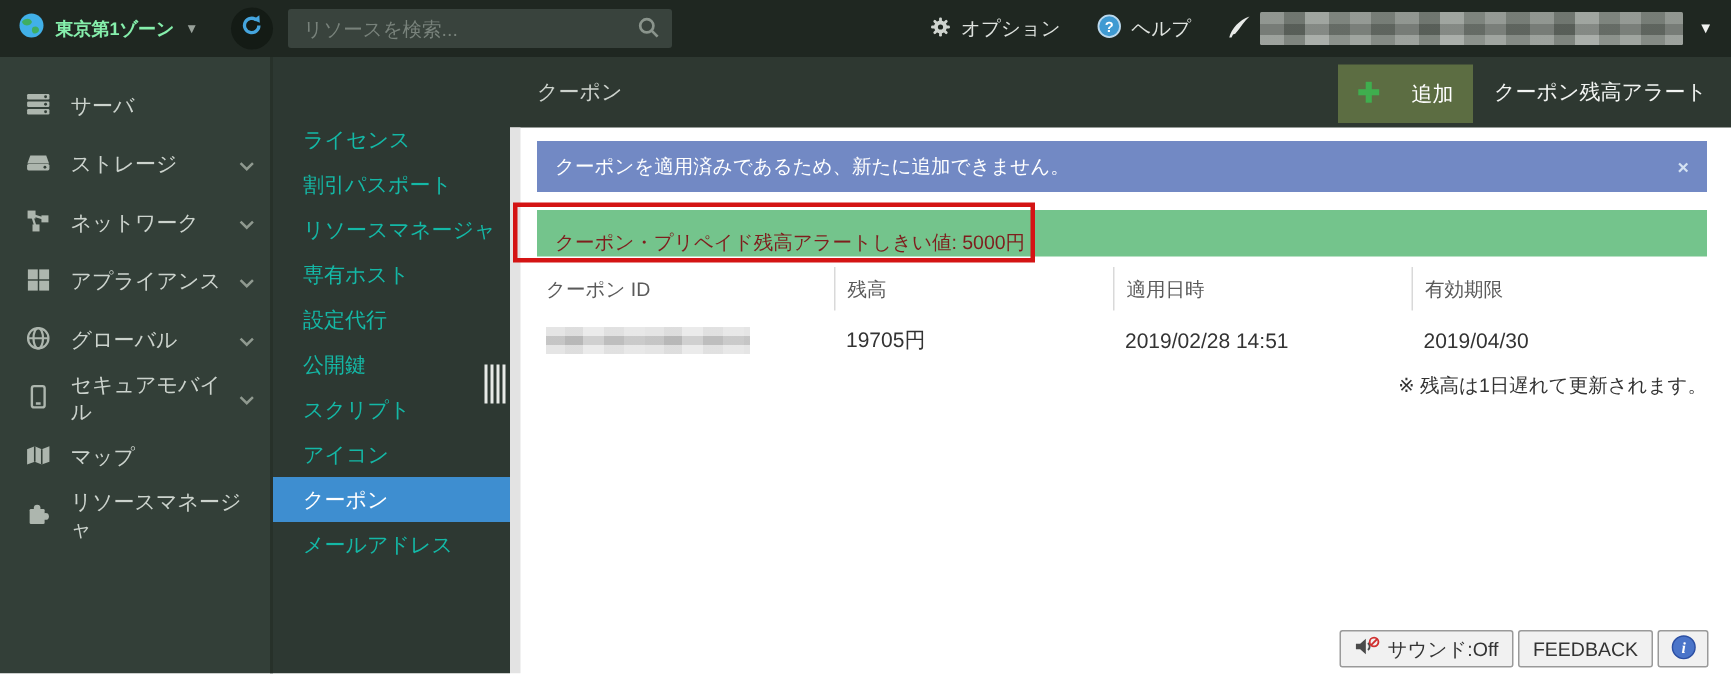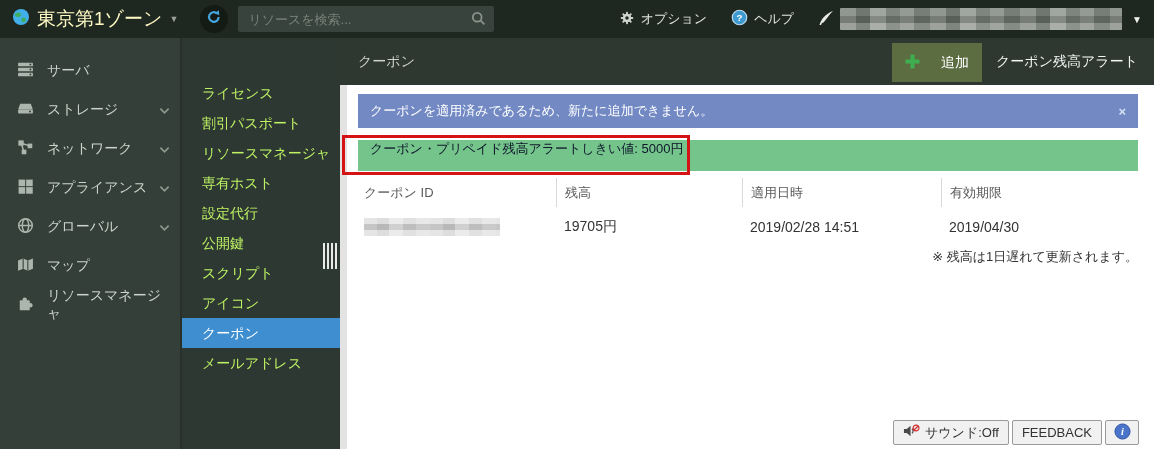--- a/index.html
+++ b/index.html
@@ -3,21 +3,21 @@
 <meta charset="utf-8">
 <style>
   * { margin:0; padding:0; box-sizing:border-box; }
   html,body { width:1154px; height:449px; overflow:hidden; }
   body { font-family:"Liberation Sans","DejaVu Sans",sans-serif; background:#fff; position:relative; }
 
   
   .topbar { position:absolute; left:0; top:0; width:1154px; height:38px; background:#1f2721;
             display:flex; align-items:center; color:#e8eae8; }
   .zone { display:flex; align-items:center; gap:7px; padding:0 14px 0 12px; cursor:pointer; }
-  .zone-label { font-size:19px; font-weight:normal; color:#fef9c3; }
+  .zone-label { font-size:12px; font-weight:bold; color:#86efac; }
   .zone-caret { font-size:9px; color:#98a19a; }
   .refresh-btn { width:28px; height:28px; border-radius:50%; background:#141b15; display:flex;
                  align-items:center; justify-content:center; margin:0 10px 0 8px; cursor:pointer; }
   .searchbox { position:relative; width:256px; height:26px; }
   .searchbox input { width:100%; height:100%; background:#39433d; border:none; border-radius:2px;
                      color:#cfd5cf; font-size:13px; padding:0 28px 0 10px; outline:none;
                      font-family:inherit; }
   .searchbox input::placeholder { color:#78827b; }
   .search-mag { position:absolute; right:8px; top:5px; }
   .topbar-right { margin-left:auto; display:flex; align-items:center; gap:8px; padding-right:12px; }
@@ -38,21 +38,21 @@
   .side-item .chev { margin-left:auto; }
   .all-resources { position:absolute; left:0; bottom:11px; width:100%; height:39px;
                    display:flex; align-items:center; padding:0 10px 0 17px; color:#ccd3cd;
                    font-size:14px; cursor:pointer; }
   .all-resources .lbl { margin-left:13px; }
 
   
   .submenu { position:absolute; left:180px; top:38px; width:160px; height:411px;
              background:#2d3832; border-left:2px solid #27312a; }
   .submenu ul { list-style:none; margin-top:40px; }
-  .sub-item { height:30px; line-height:30px; padding-left:20px; color:#bef264; font-size:14px;
+  .sub-item { height:30px; line-height:30px; padding-left:20px; color:#14b8a6; font-size:14px;
               cursor:pointer; white-space:nowrap; }
   .sub-item.selected { background:#3e8ed0; color:#ffffff; }
   .resize-handle { position:absolute; right:3px; top:205px; display:flex; gap:2px; cursor:col-resize; }
   .resize-handle i { display:block; width:2px; height:26px; background:#e7eae7; }
 
   
   .content { position:absolute; left:340px; top:38px; width:814px; height:411px; background:#fff; }
   .content-header { position:absolute; left:0; top:0; width:814px; height:47px; background:#2e3831;
                     display:flex; align-items:center; }
   .content-title { color:#ccd2cc; font-size:14px; margin-left:18px; }
@@ -60,21 +60,21 @@
   .add-btn { height:39px; margin-top:2px; background:#5c6d42; border:none; color:#fff; font-size:14px;
              padding:0 13px; display:flex; align-items:center; gap:21px; cursor:pointer;
              font-family:inherit; }
   .alert-link { color:#f2f4f2; font-size:14px; padding:0 16px 0 14px; cursor:pointer; }
   .scroll-gutter { position:absolute; left:0; top:47px; width:7px; height:364px; background:#e3e3e3; }
 
   .notice-blue { position:absolute; left:18px; top:56px; width:780px; height:34px; background:#7289c4;
                  color:#fff; font-size:13px; display:flex; align-items:center; padding:0 12px;gap:10px; }
   .notice-close { margin-left:auto; color:#d4e2f2; font-size:13px; font-weight:bold; cursor:pointer; }
   .banner-green { position:absolute; left:18px; top:102px; width:780px; height:31px; background:#74c48c;
-                  color:#0f172a; font-size:13px; display:flex; align-items:flex-start; padding:0 12px; }
+                  color:#7f1d1d; font-size:13px; display:flex; align-items:flex-end; padding:0 12px; }
   .annotation-red { position:absolute; left:2px; top:97px; width:348px; height:40px;
                     border:3px solid #d41414; pointer-events:none; z-index:5; }
 
   .coupon-table { position:absolute; left:16px; top:140px; width:782px; }
   .t-head { display:grid; grid-template-columns:200px 186px 199px 1fr; height:29px; align-items:center; }
   .t-head .cell { color:#5a5a5a; font-size:13px; padding-left:8px; height:100%; display:flex; align-items:center; }
   .t-head .cell + .cell { border-left:1px solid #d9d9d9; }
   .t-row { display:grid; grid-template-columns:200px 186px 199px 1fr; height:40px; align-items:center; }
   .t-row .cell { color:#333; font-size:14px; padding-left:8px; }
   .mosaic-id { width:136px; height:18px;
@@ -224,20 +224,34 @@
     </li>
     <li class="side-item">
       <span>
         <svg width="17" height="17" viewBox="0 0 16 16" fill="none" stroke="#adb6ae" stroke-width="1.4">
           <circle cx="8" cy="8" r="6.4"></circle>
             <line x1="1.6" y1="8" x2="14.4" y2="8"></line>
           <ellipse cx="8" cy="8" rx="3" ry="6.4"></ellipse>
         </svg>
       </span>
       <span class="lbl">グローバル</span>
+      <span class="chev">
+        <svg width="11" height="8" viewBox="0 0 12 8">
+            <path d="M1.5 1.5 6 6l4.5-4.5" fill="none" stroke="#8f998f" stroke-width="1.8"></path>
+          </svg>
+      </span>
+    </li>
+    <li class="side-item">
+      <span>
+        <svg width="17" height="17" viewBox="0 0 16 16" fill="none" stroke="#adb6ae" stroke-width="1.5">
+          <rect x="4" y="1.3" width="8" height="13.4" rx="1.4"></rect>
+            <line x1="6.5" y1="12.2" x2="9.5" y2="12.2"></line>
+        </svg>
+      </span>
+      <span class="lbl">セキュアモバイル</span>
       <span class="chev">
         <svg width="11" height="8" viewBox="0 0 12 8">
             <path d="M1.5 1.5 6 6l4.5-4.5" fill="none" stroke="#8f998f" stroke-width="1.8"></path>
           </svg>
       </span>
     </li>
     <li class="side-item">
       <span>
         <svg width="17" height="17" viewBox="0 0 16 16">
           <path d="M1 4.2 5.8 2.4 10.2 4.2 15 2.4v9.6l-4.8 1.8-4.4-1.8L1 13.8z" fill="#adb6ae"></path>

